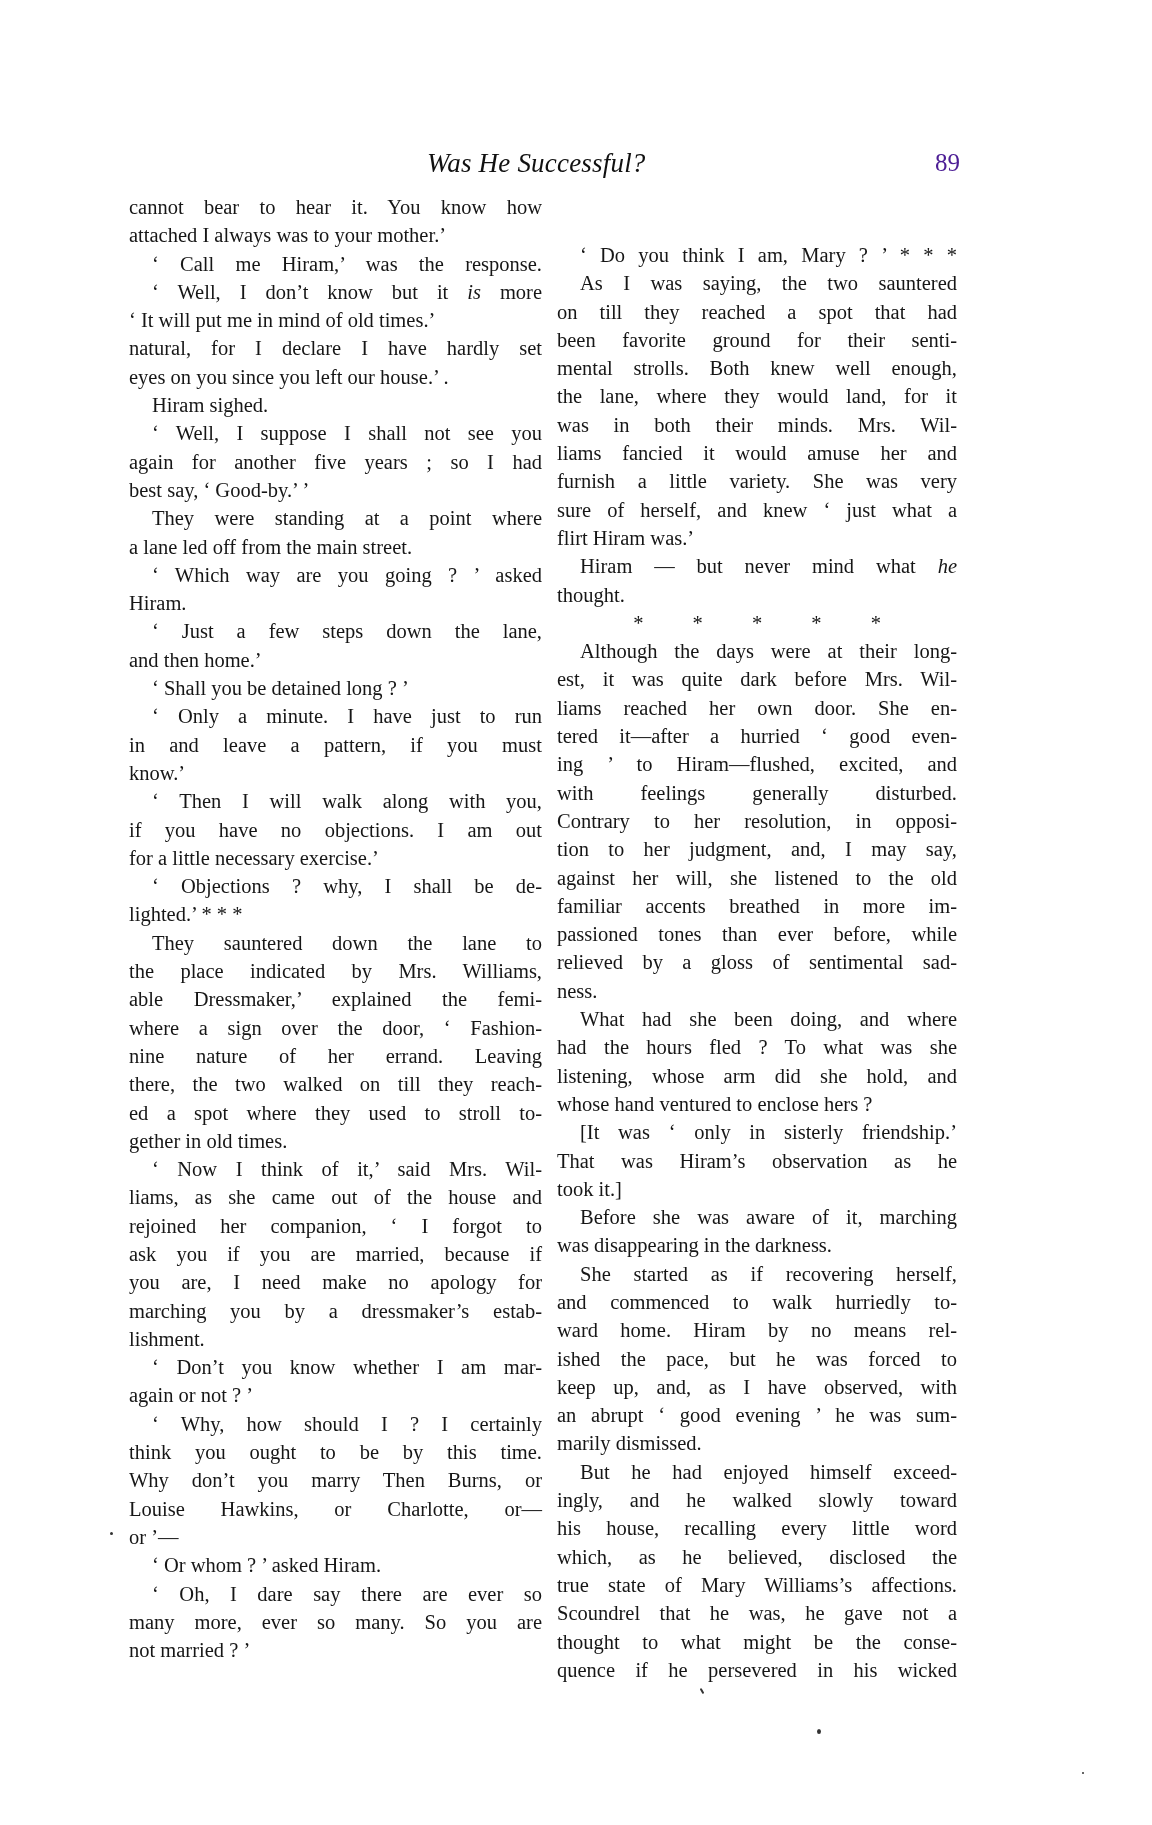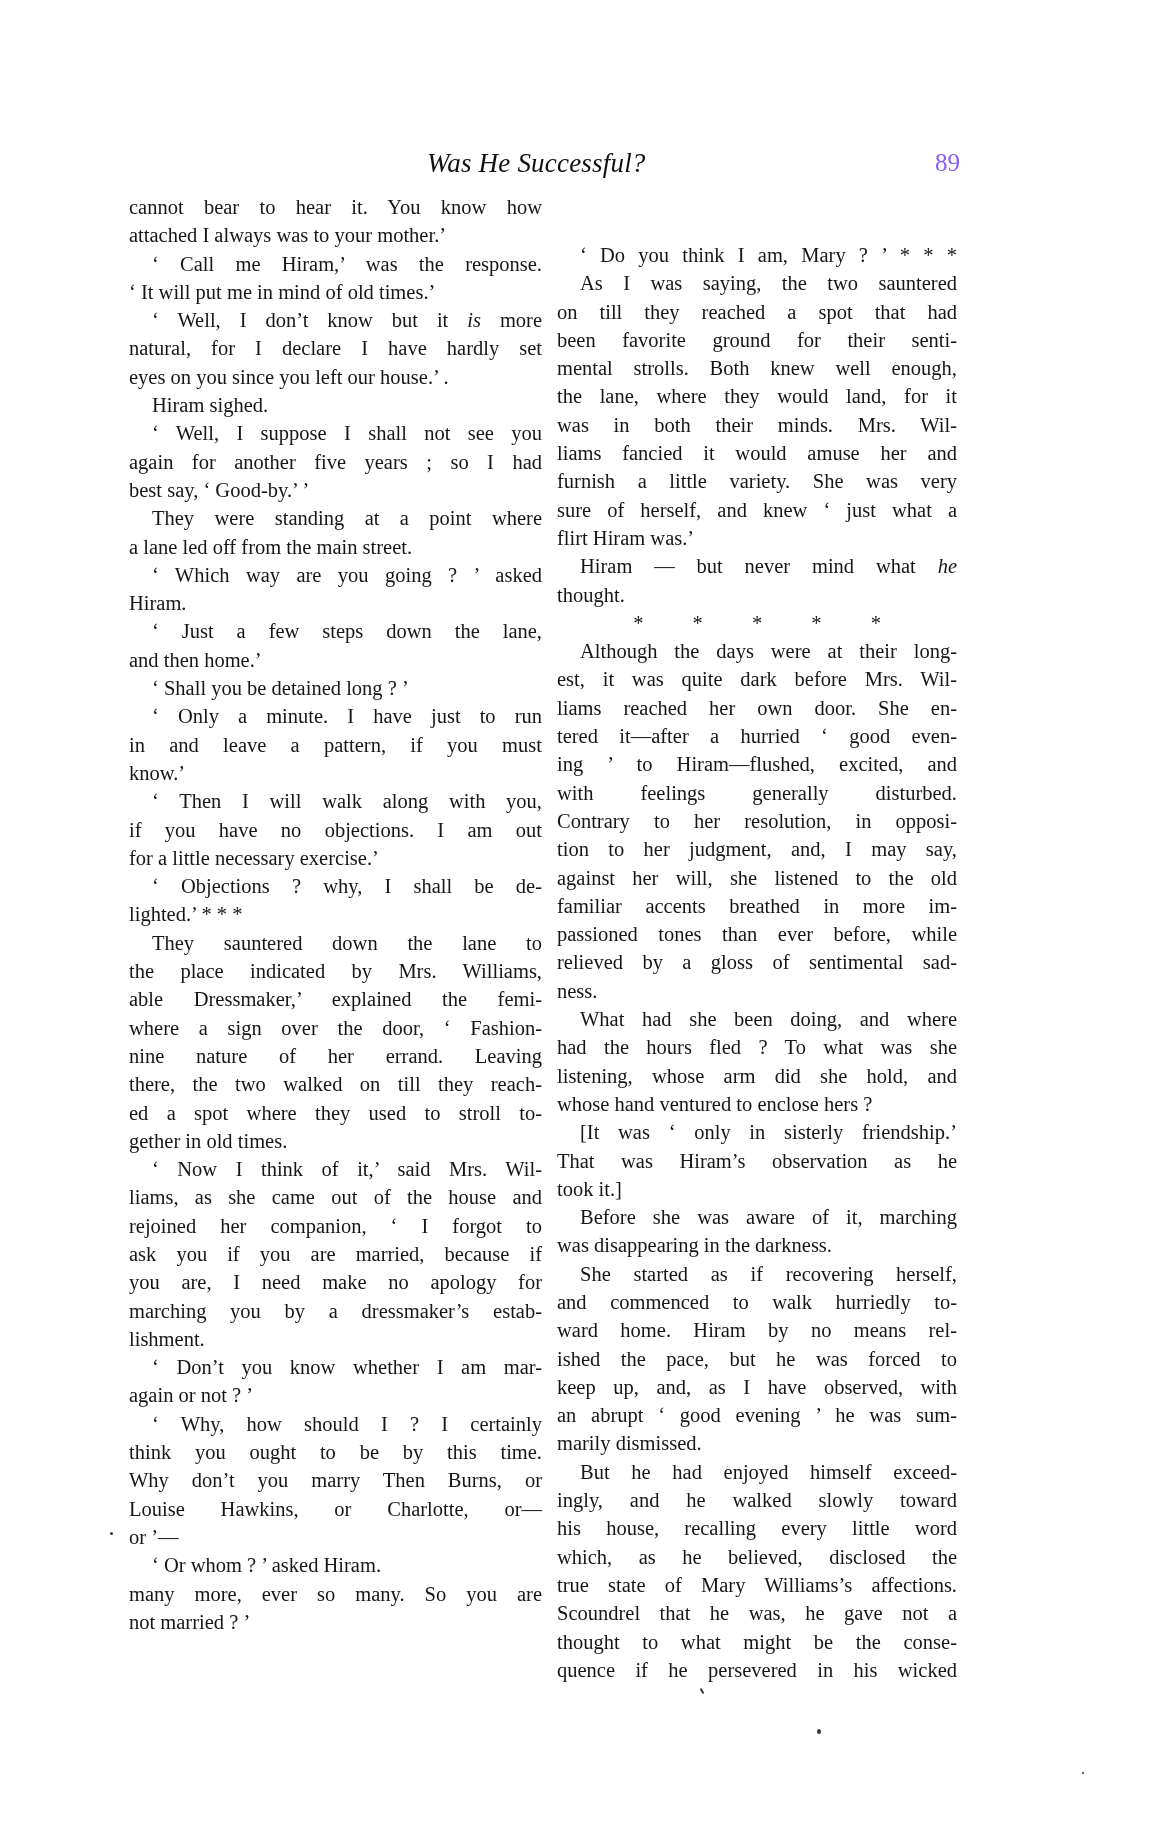--- a/index.html
+++ b/index.html
@@ -1,20 +1,20 @@
 <!DOCTYPE html>
 <html><head>
 <meta charset="utf-8">
 <style>
   html, body { margin: 0; padding: 0; background: #ffffff; }
   body { width: 1152px; height: 1825px; position: relative; overflow: hidden; }
   .page { position: absolute; left: 0; top: 0; width: 1152px; height: 1501px; background: #ffffff; color: #141414; }
   .running-head { position: absolute; left: 0; top: 148px; width: 1152px; height: 30px; }
   .head-title { position: absolute; left: 427px; top: 0; width: 260px; font-family: "Liberation Serif", "DejaVu Serif", serif; font-style: italic; font-size: 27px; line-height: 30px; letter-spacing: 0.2px; color: #111; white-space: nowrap; }
-  .head-page { position: absolute; left: 926px; top: 0; width: 34px; text-align: right; font-family: "Liberation Serif", "DejaVu Serif", serif; font-size: 25px; line-height: 30px; color: #8b5cf6; }
+  .head-page { position: absolute; left: 926px; top: 0; width: 34px; text-align: right; font-family: "Liberation Serif", "DejaVu Serif", serif; font-size: 25px; line-height: 30px; color: #4c1d95; }
   .column { position: absolute; top: 193px; }
   .col-left { left: 129px; width: 413px; }
   .col-right { left: 557px; width: 400px; margin-top: 48px; }
   .line {
     display: block; height: 28.3px; line-height: 28.3px;
     font-family: "Liberation Serif", "DejaVu Serif", serif; font-size: 20.5px;
     text-align: justify; text-align-last: justify; white-space: nowrap; overflow: visible;
     color: #161616;
   }
   .line.last { text-align-last: left; }
@@ -30,22 +30,22 @@
 
   <div class="running-head">
     <span class="head-title">Was He Successful?</span>
     <span class="head-page">89</span>
   </div>
 
   <div class="column col-left" id="col-left">
       <div class="line">cannot bear to hear it.  You know how</div>
       <div class="line last">attached I always was to your mother.’</div>
       <div class="line indent">‘ Call  me  Hiram,’ was  the  response.</div>
+      <div class="line indent">‘ Well, I  don’t  know but it <span class="ital">is</span> more</div>
       <div class="line last">‘ It will put me in mind of old times.’</div>
-      <div class="line indent">‘ Well, I  don’t  know but it <span class="ital">is</span> more</div>
       <div class="line">natural, for I  declare  I have hardly set</div>
       <div class="line last">eyes on you since you left our house.’  .</div>
       <div class="line indent last">Hiram sighed.</div>
       <div class="line indent">‘ Well, I  suppose  I shall  not see you</div>
       <div class="line">again  for  another five  years ;  so I had</div>
       <div class="line last">best say, ‘ Good-by.’ ’</div>
       <div class="line indent">They were standing at a point where</div>
       <div class="line last">a lane led off from the main street.</div>
       <div class="line indent">‘ Which way are you  going ? ’  asked</div>
       <div class="line last">Hiram.</div>
@@ -76,20 +76,21 @@
       <div class="line">marching you by a dressmaker’s estab-</div>
       <div class="line last">lishment.</div>
       <div class="line indent">‘ Don’t you know whether I am mar-</div>
       <div class="line last">again or not ? ’</div>
       <div class="line indent">‘ Why,  how  should  I ?   I  certainly</div>
       <div class="line">think  you  ought  to  be  by  this  time.</div>
       <div class="line">Why  don’t  you  marry Then  Burns,  or</div>
       <div class="line">Louise   Hawkins,   or   Charlotte,   or—</div>
       <div class="line last">or ’—</div>
       <div class="line indent last">‘ Or whom ? ’  asked Hiram.</div>
+      <div class="line indent">‘ Oh,  I  dare  say  there  are  ever  so</div>
       <div class="line">many more, ever so  many.   So you are</div>
       <div class="line last">not married ? ’</div>
     </div>
   <div class="column col-right" id="col-right">
       <div class="line indent">‘ Do you think I am, Mary ? ’  *  *  *</div>
       <div class="line indent">As I was  saying, the  two  sauntered</div>
       <div class="line">on  till  they  reached  a  spot  that  had</div>
       <div class="line">been   favorite  ground  for  their  senti-</div>
       <div class="line">mental strolls.  Both knew well enough,</div>
       <div class="line">the lane, where  they would  land, for it</div>

